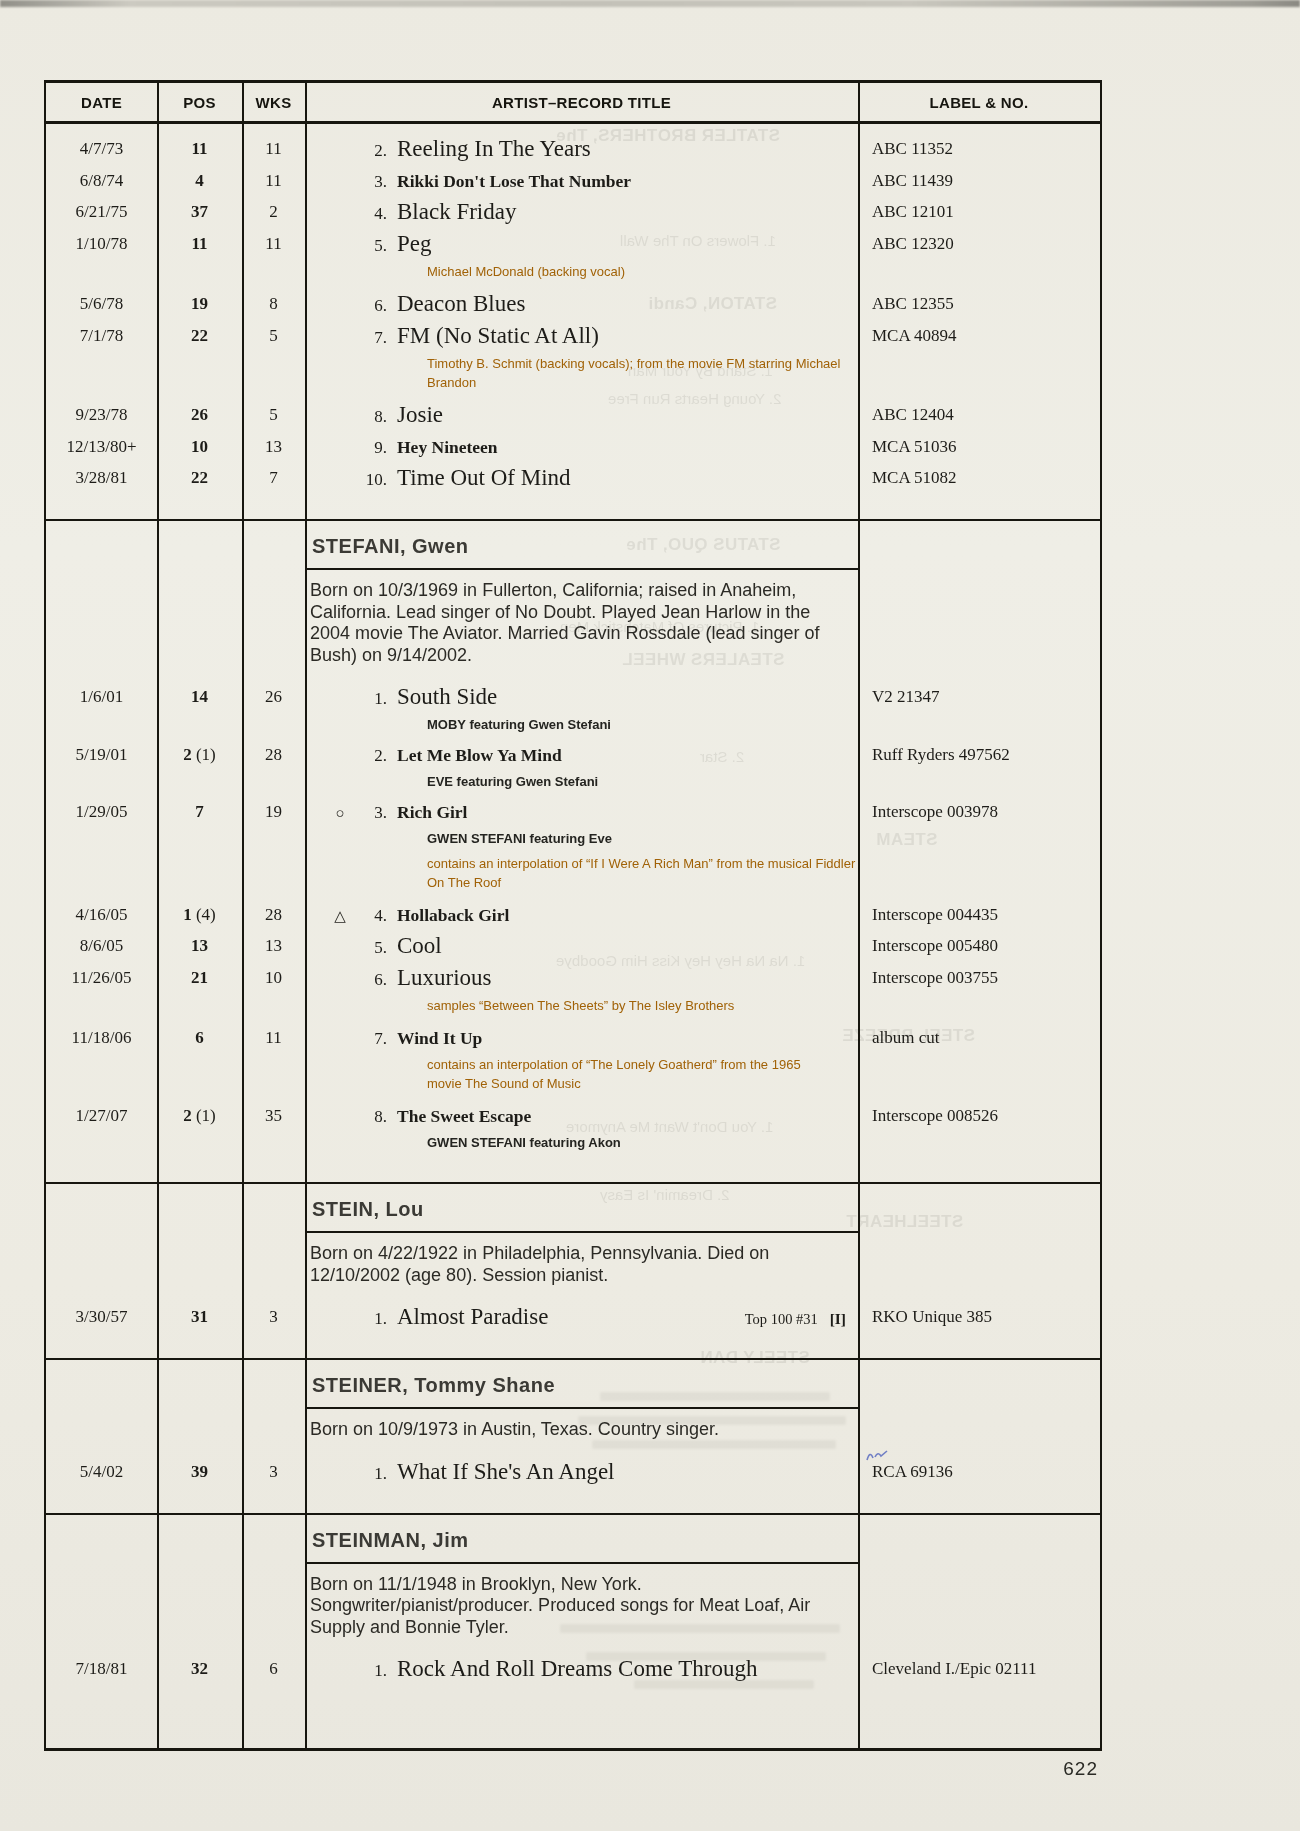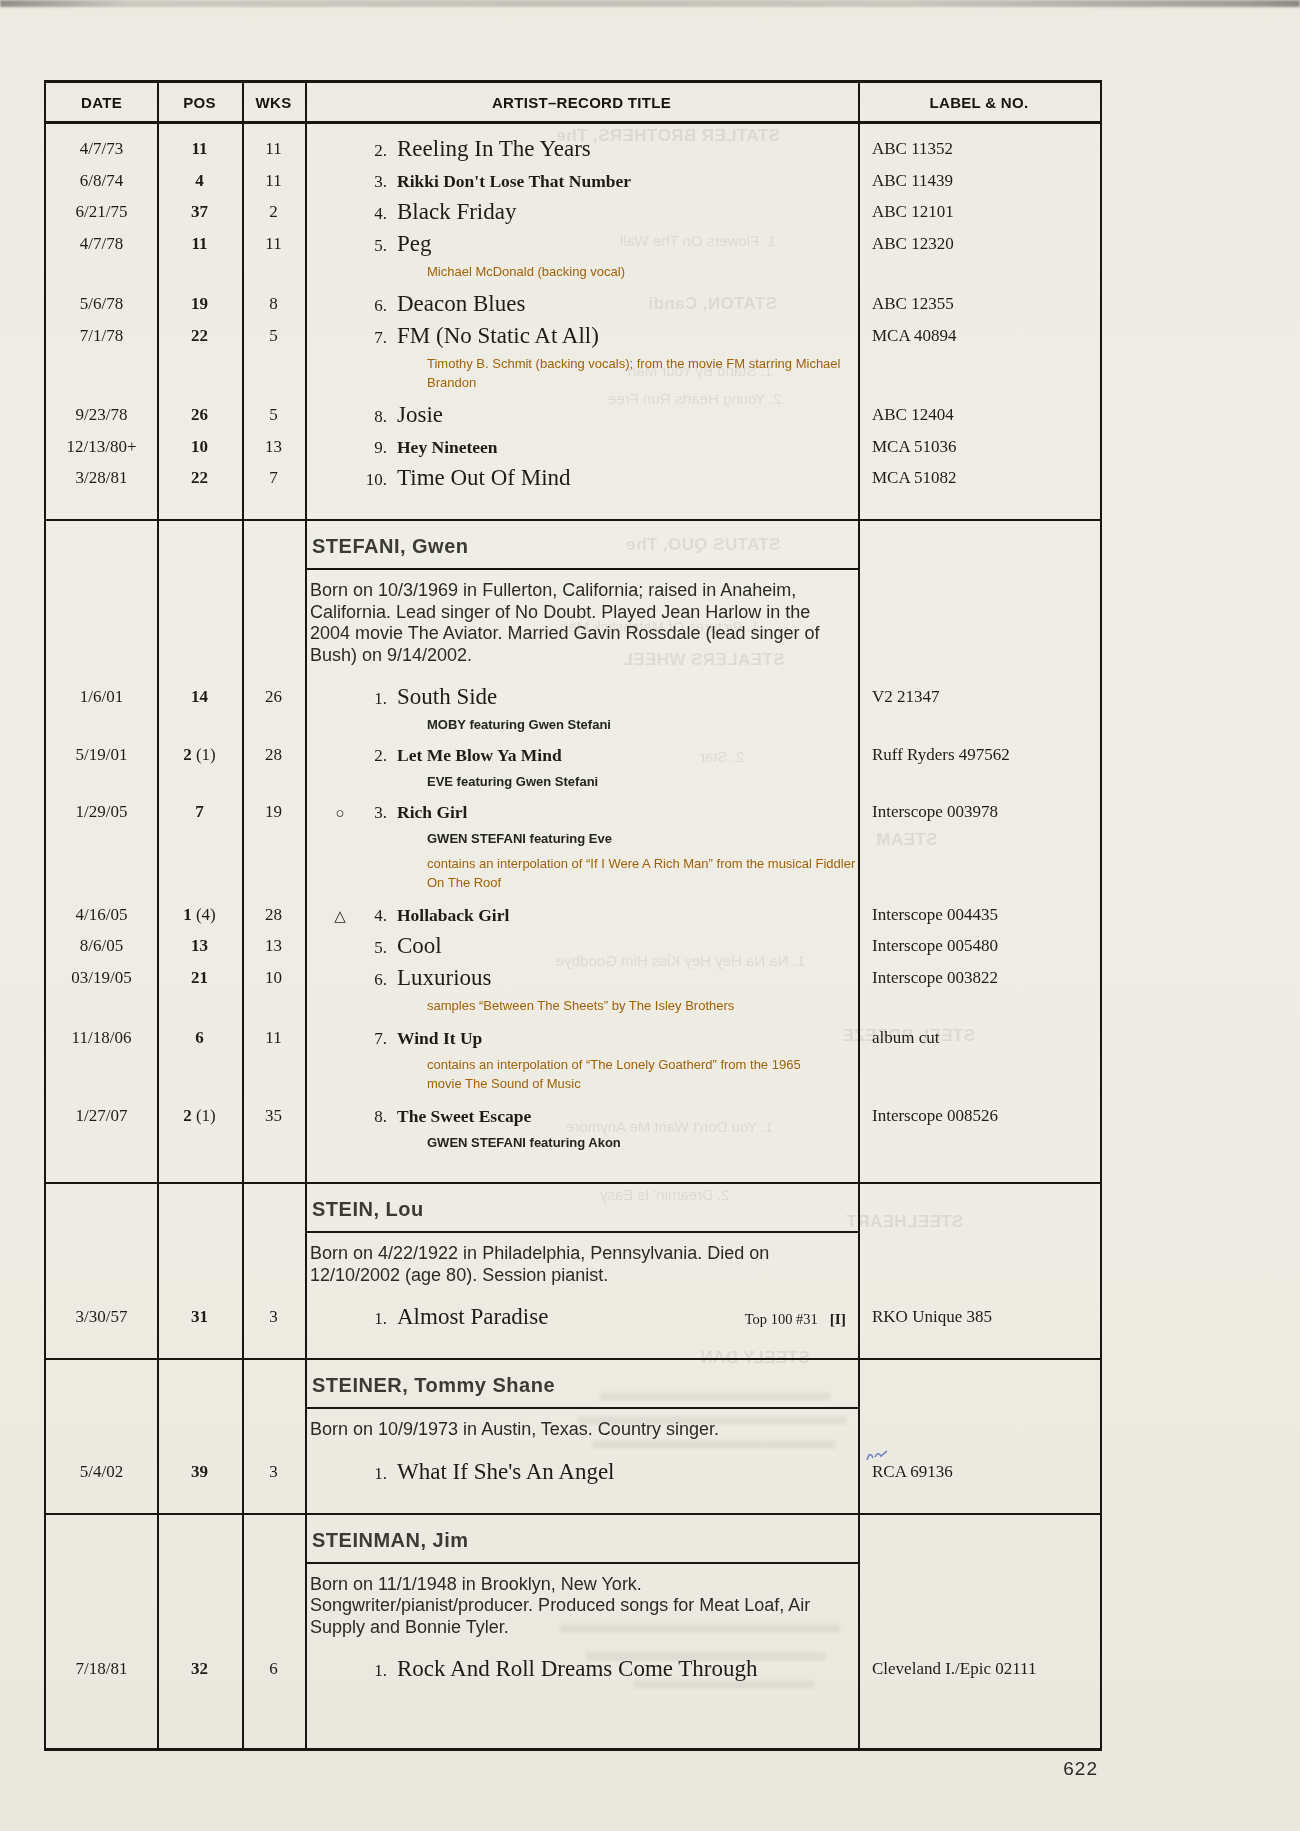--- a/index.html
+++ b/index.html
@@ -137,21 +137,21 @@
           <div class="titlecell">
             <div class="title-line">
               <span class="sym"></span>
               <span class="num">4.</span>
               <span class="ttl">Black Friday</span>
             </div>
           </div>
           <div class="cell labelcell"><span>ABC 12101</span></div>
         </div>
         <div class="song-row">
-          <div class="cell date">4/7/78</div>
+          <div class="cell date">1/10/78</div>
           <div class="cell pos"><span class="pb">11</span></div>
           <div class="cell wks">11</div>
           <div class="titlecell">
             <div class="title-line">
               <span class="sym"></span>
               <span class="num">5.</span>
               <span class="ttl">Peg</span>
             </div>
             <div class="note plain">Michael McDonald (backing vocal)</div>
           </div>
@@ -292,32 +292,32 @@
           <div class="titlecell">
             <div class="title-line">
               <span class="sym"></span>
               <span class="num">5.</span>
               <span class="ttl">Cool</span>
             </div>
           </div>
           <div class="cell labelcell"><span>Interscope 005480</span></div>
         </div>
         <div class="song-row">
-          <div class="cell date">03/19/05</div>
+          <div class="cell date">11/26/05</div>
           <div class="cell pos"><span class="pb">21</span></div>
           <div class="cell wks">10</div>
           <div class="titlecell">
             <div class="title-line">
               <span class="sym"></span>
               <span class="num">6.</span>
               <span class="ttl">Luxurious</span>
             </div>
             <div class="note plain">samples “Between The Sheets” by The Isley Brothers</div>
           </div>
-          <div class="cell labelcell"><span>Interscope 003822</span></div>
+          <div class="cell labelcell"><span>Interscope 003755</span></div>
         </div>
         <div class="song-row">
           <div class="cell date">11/18/06</div>
           <div class="cell pos"><span class="pb">6</span></div>
           <div class="cell wks">11</div>
           <div class="titlecell">
             <div class="title-line">
               <span class="sym"></span>
               <span class="num">7.</span>
               <span class="ttl b">Wind It Up</span>

